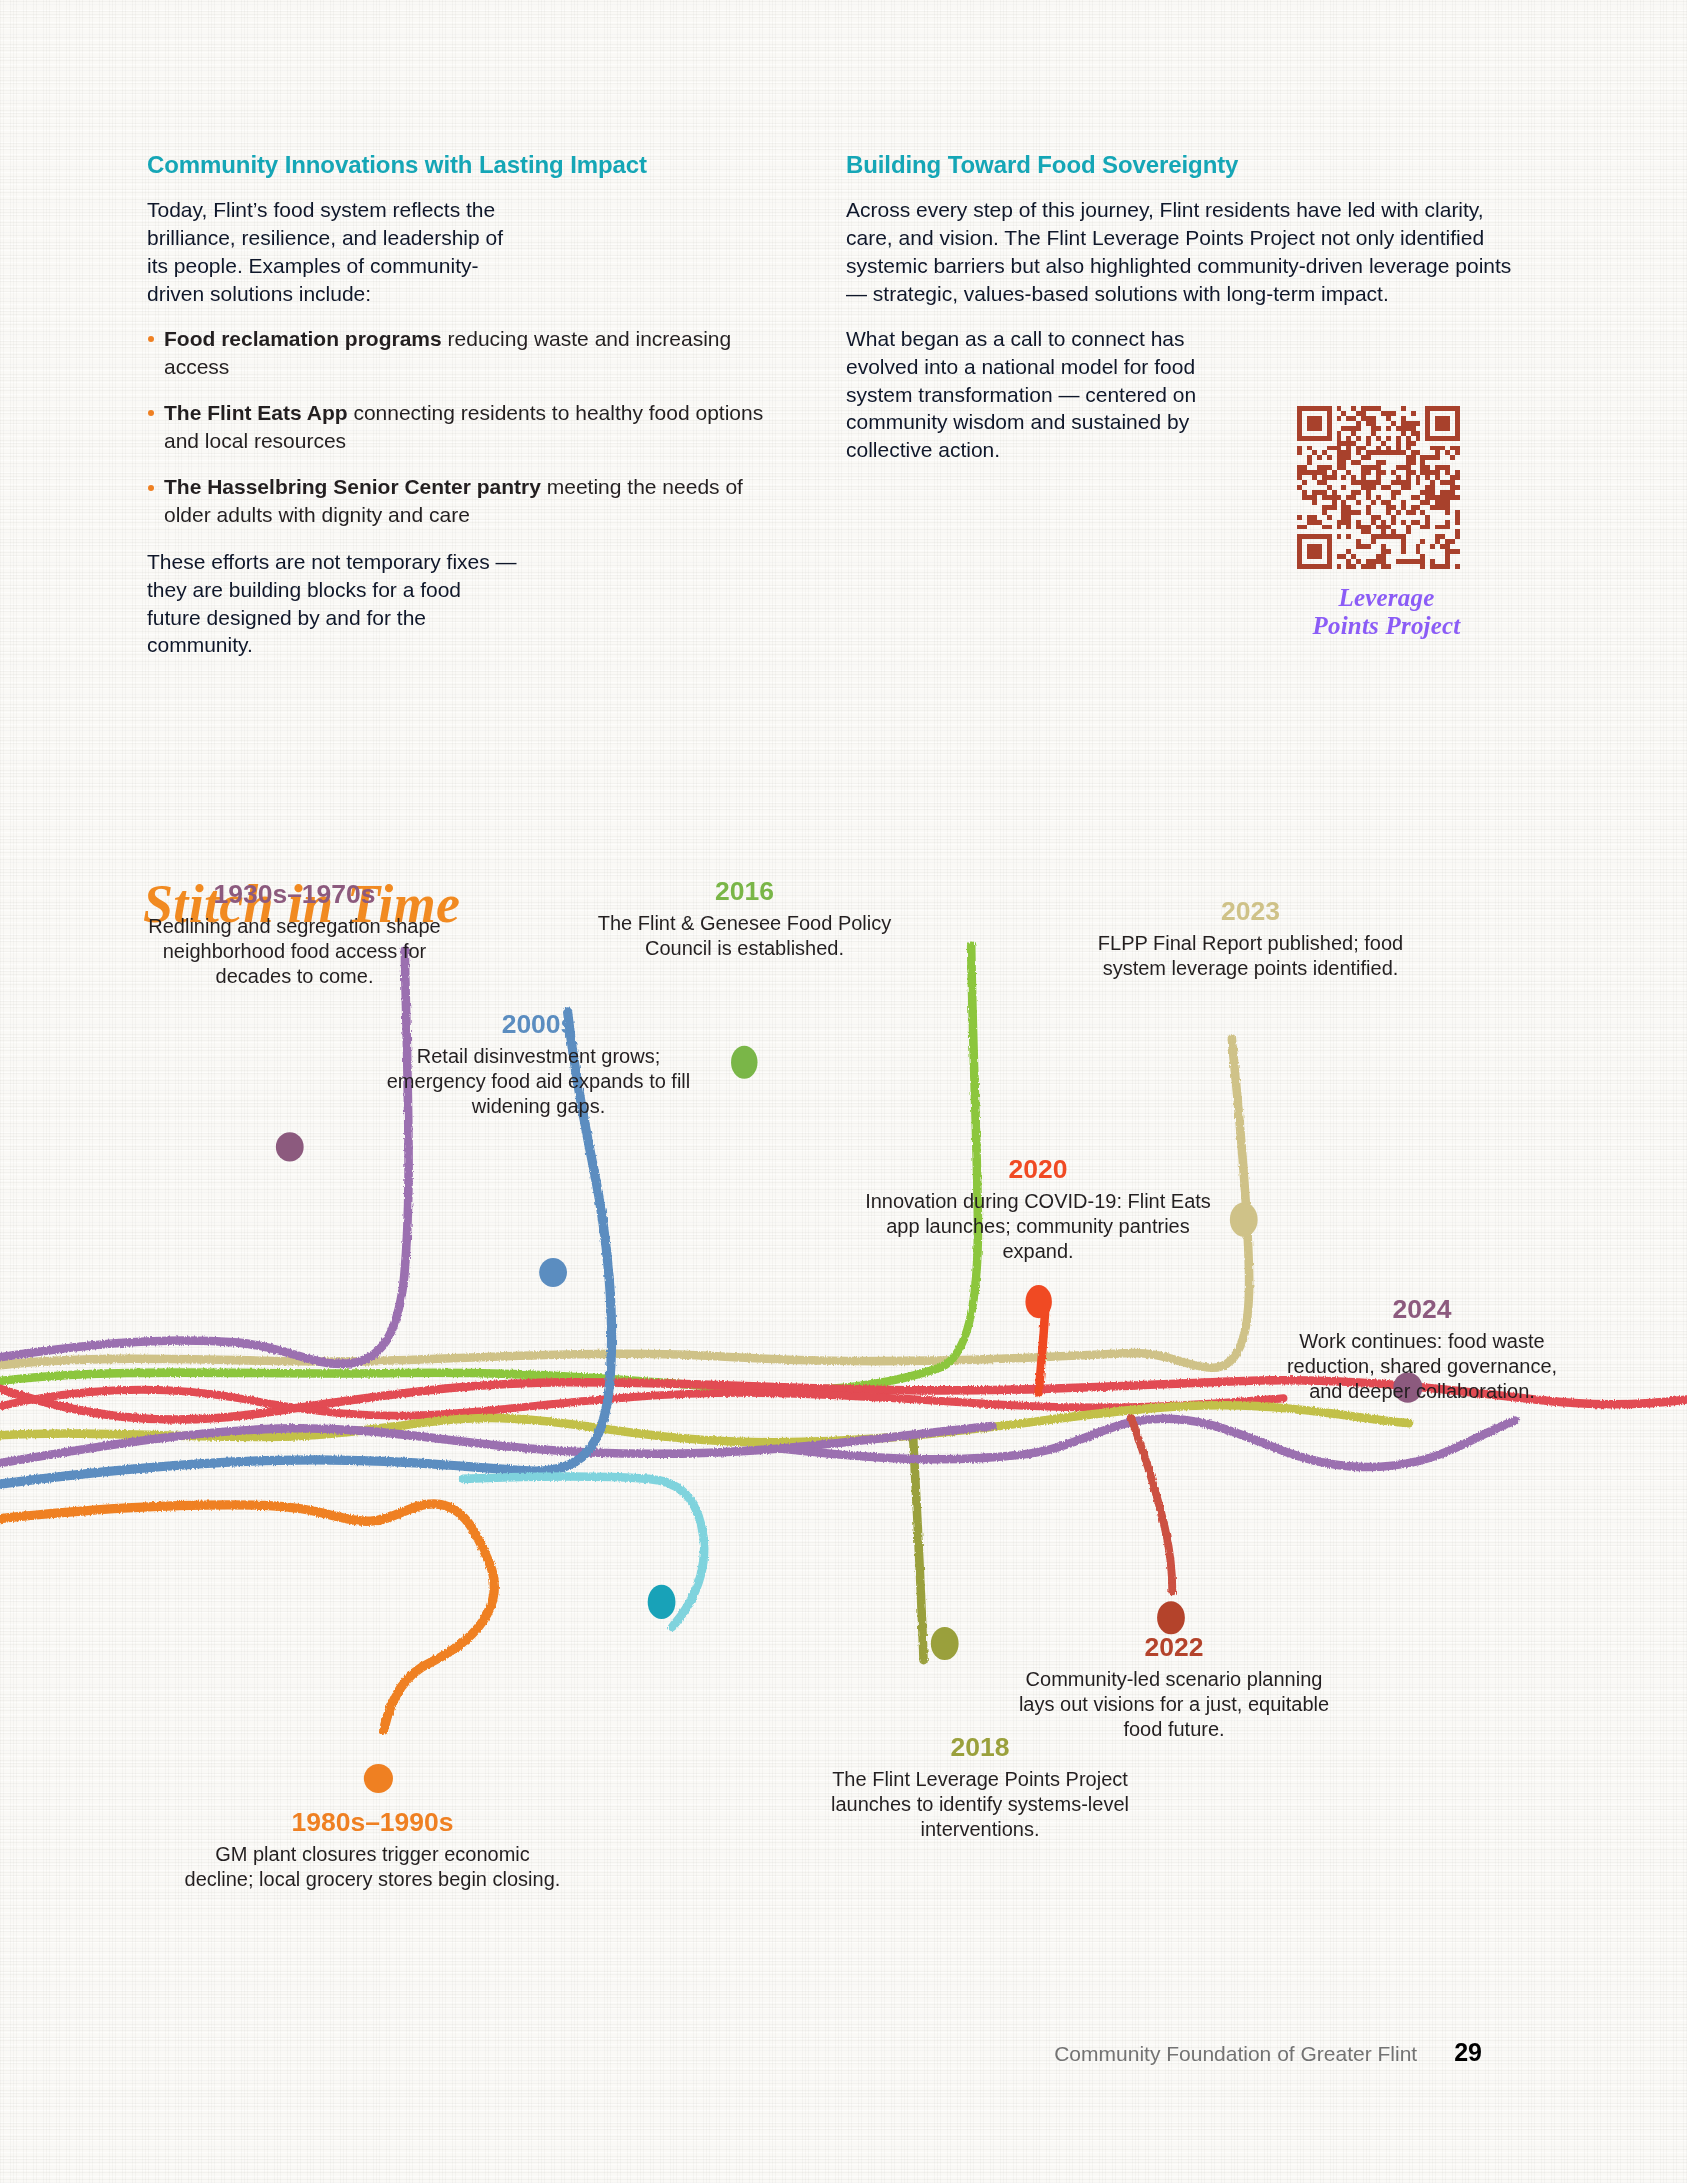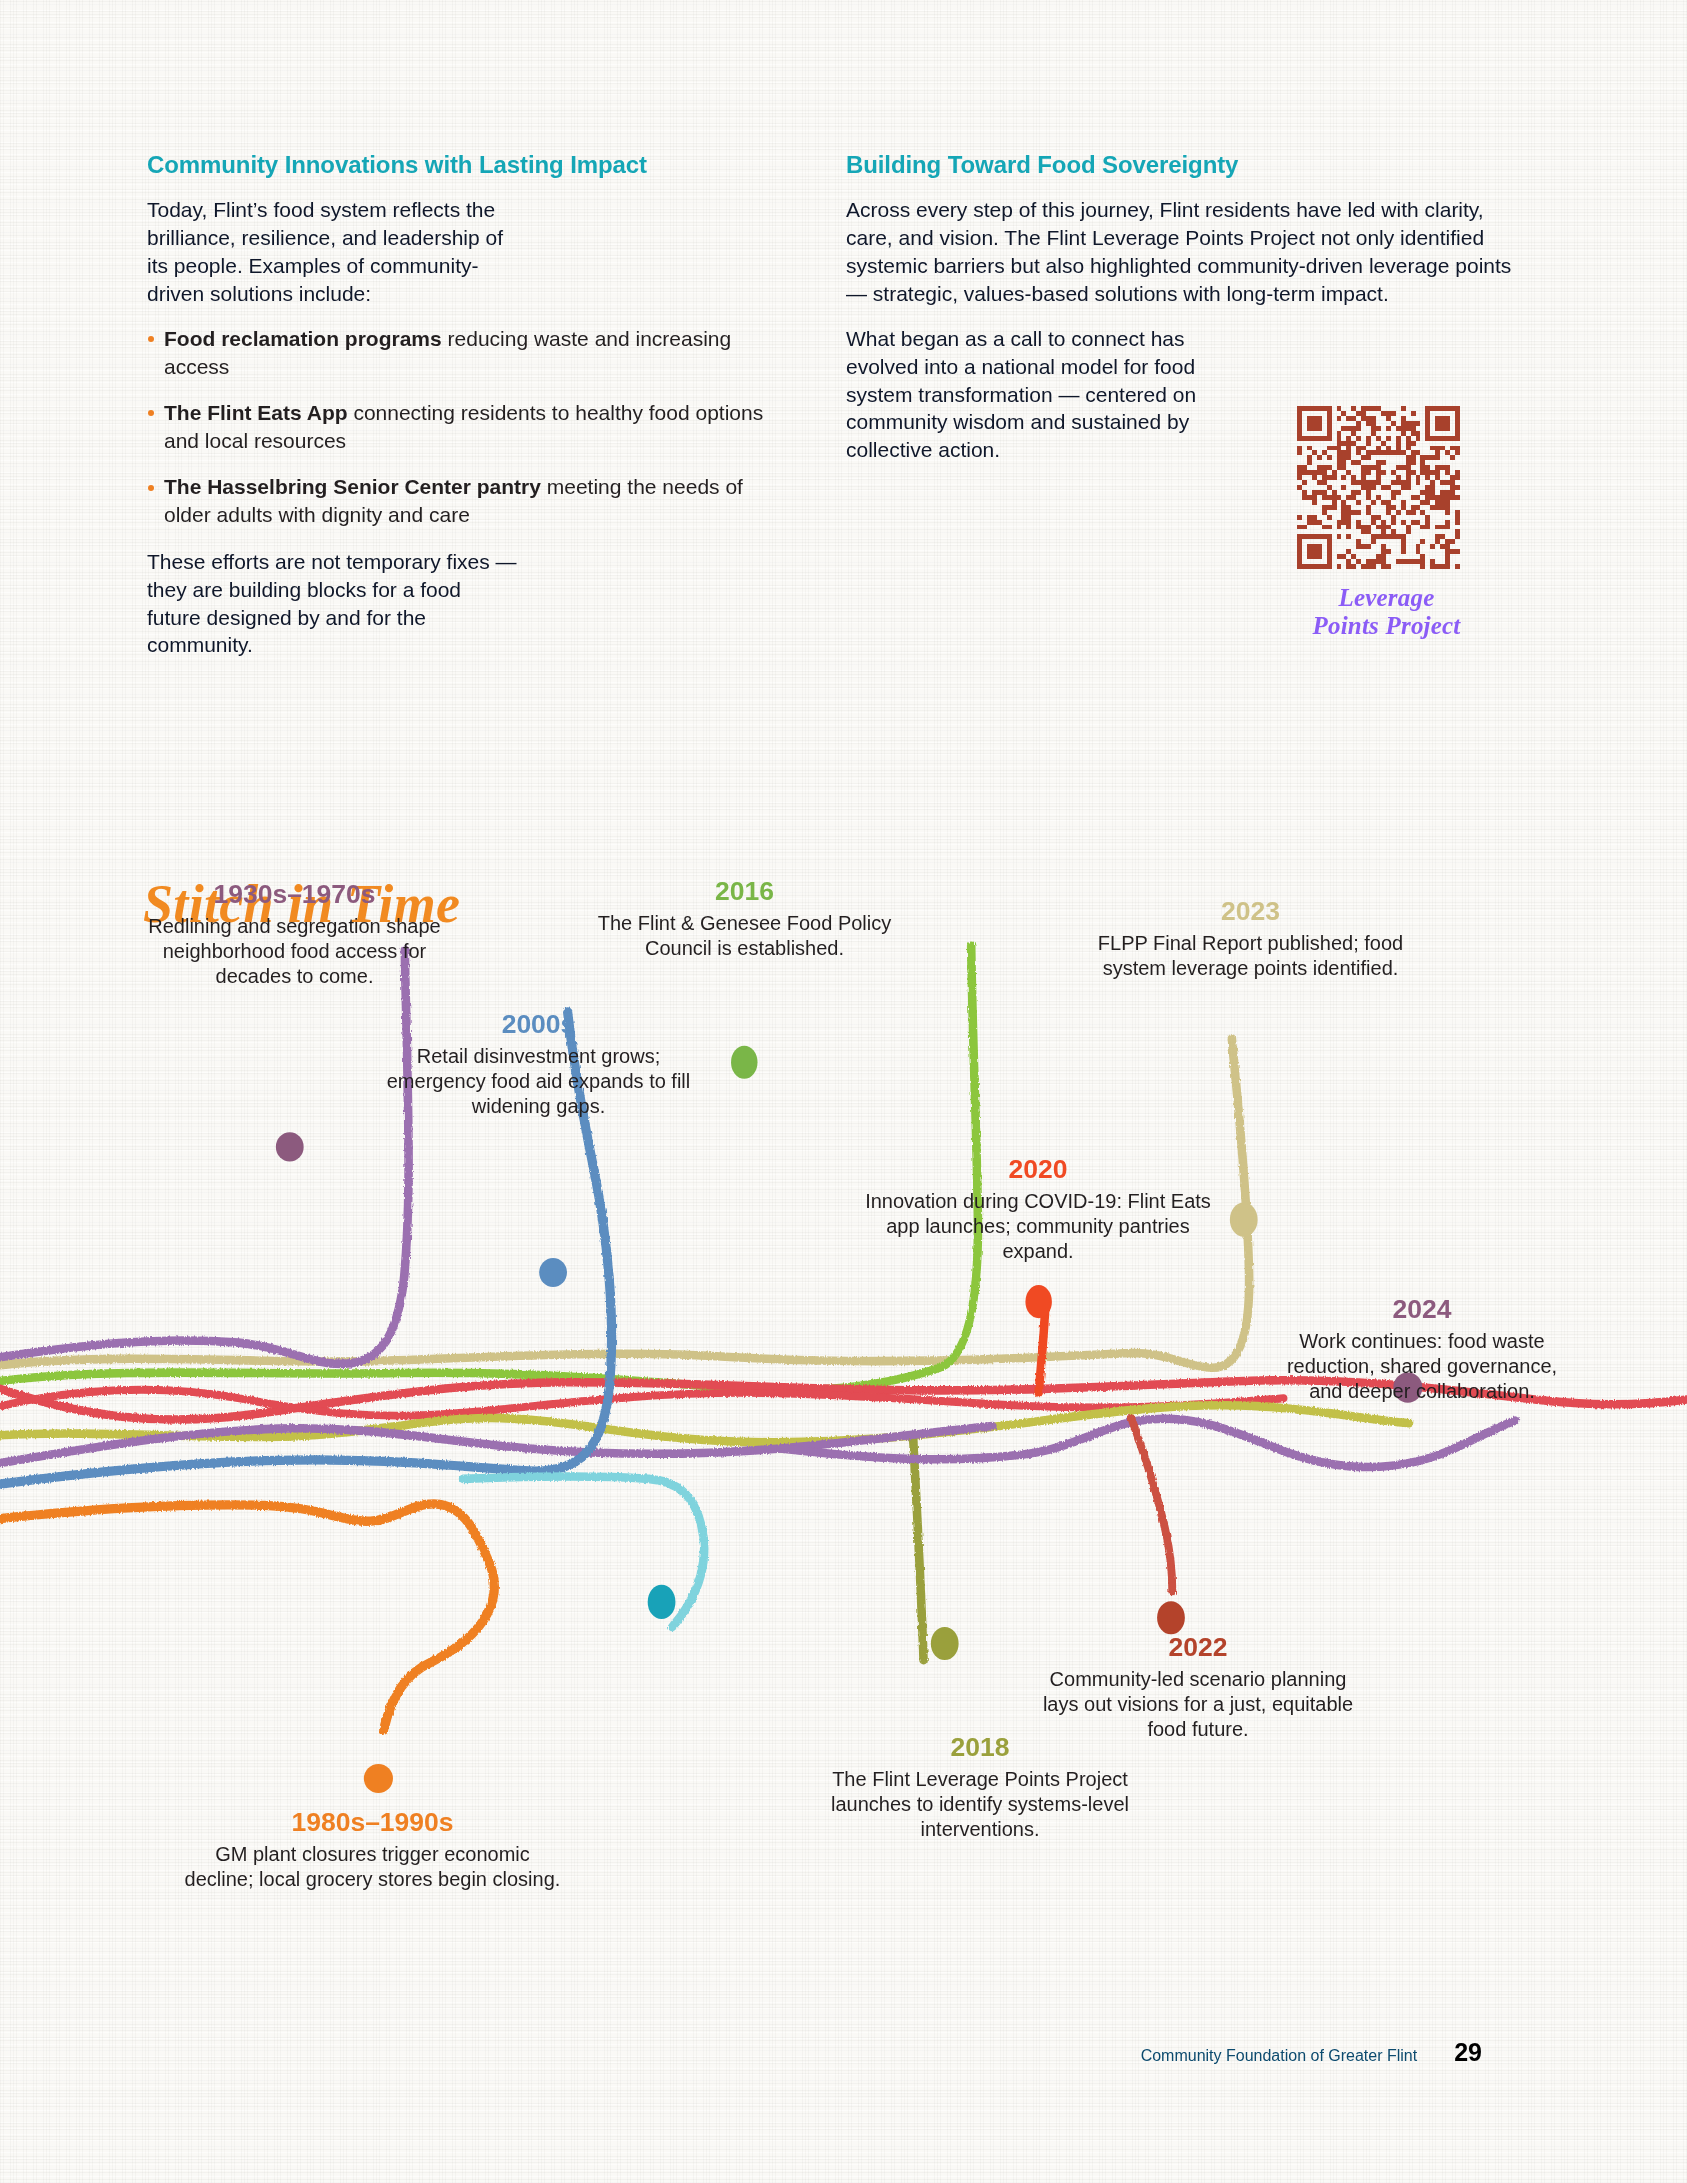--- a/index.html
+++ b/index.html
@@ -93,21 +93,21 @@
     line-height:1;margin-bottom:6.6px;
   }
   .tl-desc{
     font-size:20px;line-height:1.25;font-weight:300;color:#231f20;
   }
   .ta-center{text-align:center;}
 
   
   #footer{position:absolute;left:0;top:2038px;width:1687px;}
   #footer-inner{position:absolute;right:205px;top:0;display:flex;align-items:baseline;gap:37px;}
-  #footer-org{font-size:16px;font-weight:300;color:#0c4a6e;white-space:nowrap;}
+  #footer-org{font-size:21px;font-weight:300;color:#737373;white-space:nowrap;}
   #footer-page{font-size:25px;font-weight:bold;color:#000;}
 </style>
 </head>
 <body>
 
 <div id="paper-texture"></div>
 
 <div id="content">
 
   <div class="col" id="col-left">
@@ -748,21 +748,21 @@
     <div class="tl-entry ta-center" style="left:1085px;top:-28px;width:331px;">
       <div class="tl-year" style="color:#cfc288;">2023</div>
       <div class="tl-desc">FLPP Final Report published; food system leverage points identified.</div>
     </div>
 
     <div class="tl-entry ta-center" style="left:1283px;top:370px;width:278px;">
       <div class="tl-year" style="color:#8c5a7e;">2024</div>
       <div class="tl-desc">Work continues: food waste reduction, shared governance, and deeper collaboration.</div>
     </div>
 
-    <div class="tl-entry ta-center" style="left:1012px;top:708px;width:324px;margin-left:24px;">
+    <div class="tl-entry ta-center" style="left:1012px;top:708px;width:324px;">
       <div class="tl-year" style="color:#b4432b;">2022</div>
       <div class="tl-desc">Community-led scenario planning lays out visions for a just, equitable food future.</div>
     </div>
 
     <div class="tl-entry ta-center" style="left:828px;top:808px;width:304px;">
       <div class="tl-year" style="color:#9aa03c;">2018</div>
       <div class="tl-desc">The Flint Leverage Points Project launches to identify systems-level interventions.</div>
     </div>
 
 

